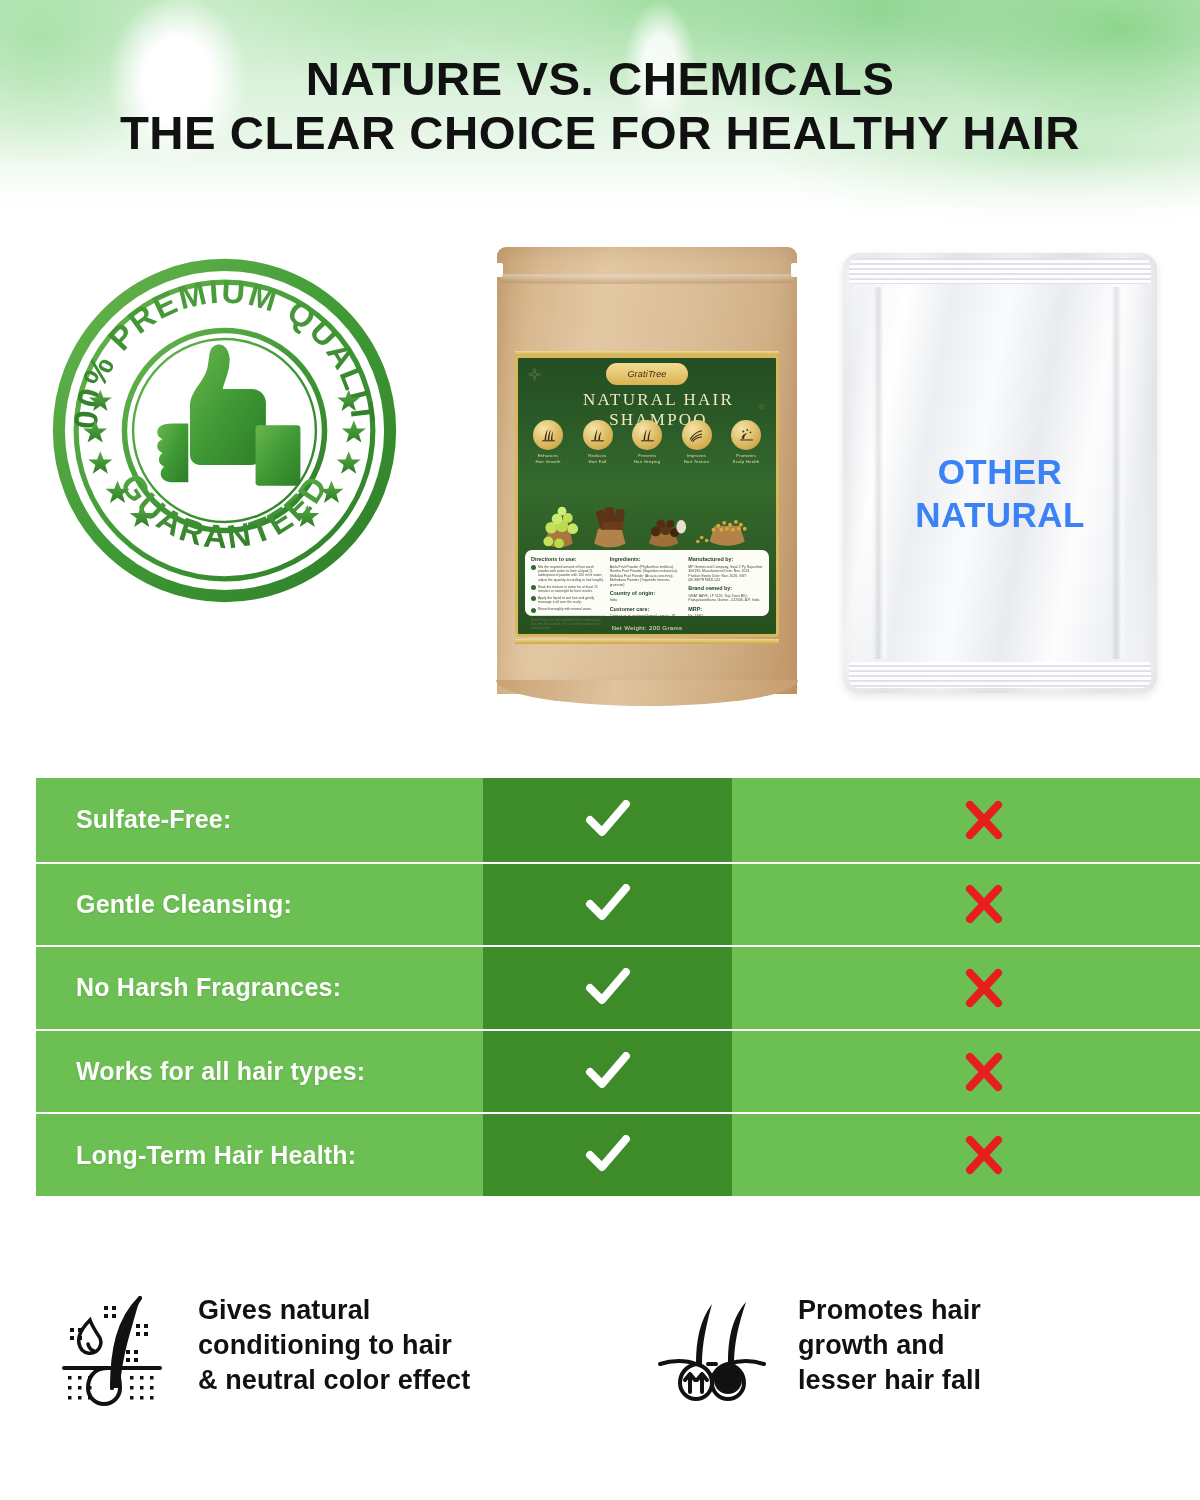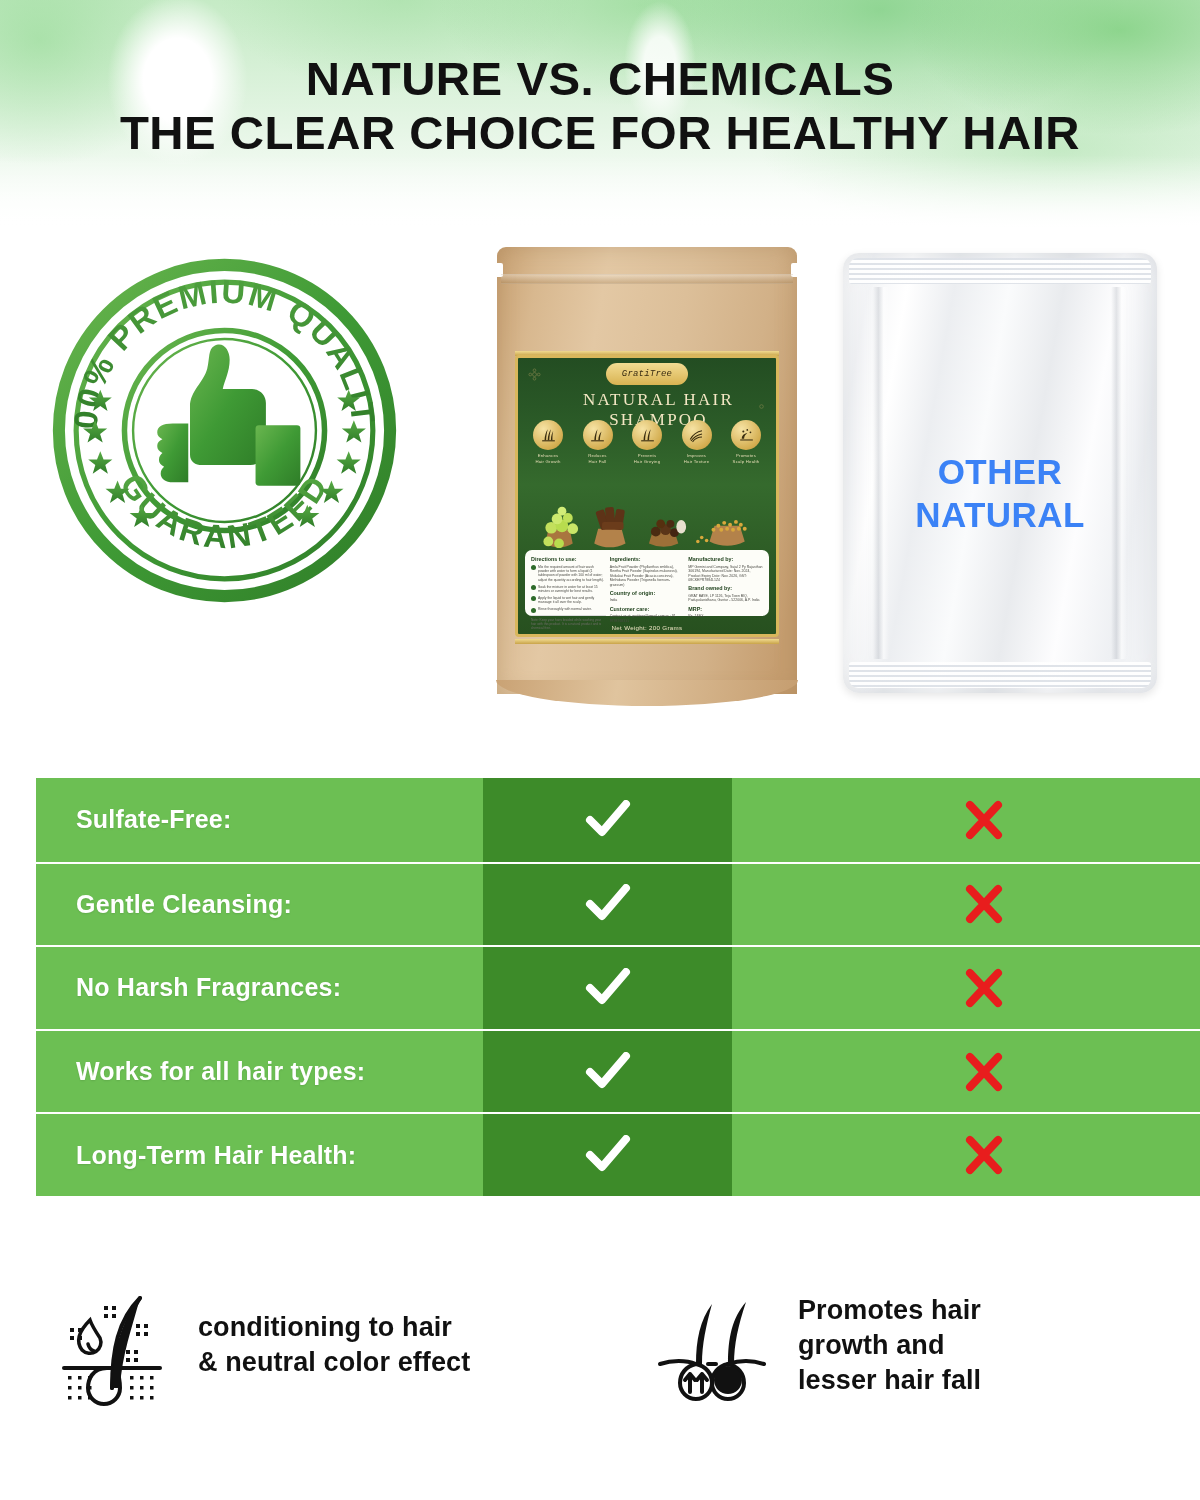--- a/index.html
+++ b/index.html
@@ -67,21 +67,21 @@
   .notch-l { position:absolute; left:-1px; top:16px; width:7px; height:14px; background:#fff; border-radius:0 2px 2px 0; }
 
   
   .label { position:absolute; left:18px; top:108px; width:264px; height:282px;
     background:linear-gradient(to bottom,#234d22 0%,#2c5c28 26%,#356a2d 46%,#2e5d26 70%,#27501f 100%);
     border:3px solid #d9b75c; border-radius:4px; overflow:hidden; }
   .lbl-logo { position:absolute; left:50%; top:5px; transform:translateX(-50%);
     width:82px; height:22px; border-radius:11px;
     background:linear-gradient(to bottom,#f3dc92,#d8b352);
     display:flex; align-items:center; justify-content:center;
-    font-size:9px; font-style:italic; color:#3a2d12; font-family:Liberation Mono, monospace; letter-spacing:.2px; }
+    font-size:9px; font-style:italic; color:#3a2d12; font-family:Liberation Sans, sans-serif; letter-spacing:.2px; }
   .lbl-orn-l { position:absolute; left:10px; top:10px; width:13px; height:13px; opacity:.5; }
   .lbl-orn-r { position:absolute; right:10px; top:44px; width:9px; height:9px; opacity:.5; }
   .lbl-title { position:absolute; left:0; right:0; top:32px; text-align:center;
     font-family:"Liberation Serif", serif; font-size:17px; letter-spacing:2.2px; color:#f4e7c4;padding-left:23px; }
   .icons { position:absolute; left:6px; right:6px; top:62px; display:flex; justify-content:space-between; }
   .ico { width:48px; text-align:center; }
   .ico-c { width:30px; height:30px; margin:0 auto 3px;
     border-radius:50%; background:radial-gradient(circle at 35% 30%,#f6e3a4,#d4ae51 70%,#b8903a);
     display:flex; align-items:center; justify-content:center; }
   .ico-c svg { width:19px; height:19px; }
@@ -559,20 +559,21 @@
             <rect x="88" y="106" width="3.5" height="3.5"></rect>
               <rect x="98" y="106" width="3.5" height="3.5"></rect>
             <rect x="78" y="116" width="3.5" height="3.5"></rect>
               <rect x="88" y="116" width="3.5" height="3.5"></rect>
             <rect x="98" y="116" width="3.5" height="3.5"></rect>
           </g>
         </g>
       </svg>
     </div>
     <div class="feat-txt">
+      <div>Gives natural</div>
       <div>conditioning to hair</div>
       <div>&amp; neutral color effect</div>
     </div>
   </div>
 
   <div class="feat">
     <div class="feat-ico">
       <svg viewBox="0 0 120 130">
         <g stroke="#111" stroke-width="4" fill="none" stroke-linecap="round">
           <path d="M8 84 C20 80 34 80 44 84"></path>

